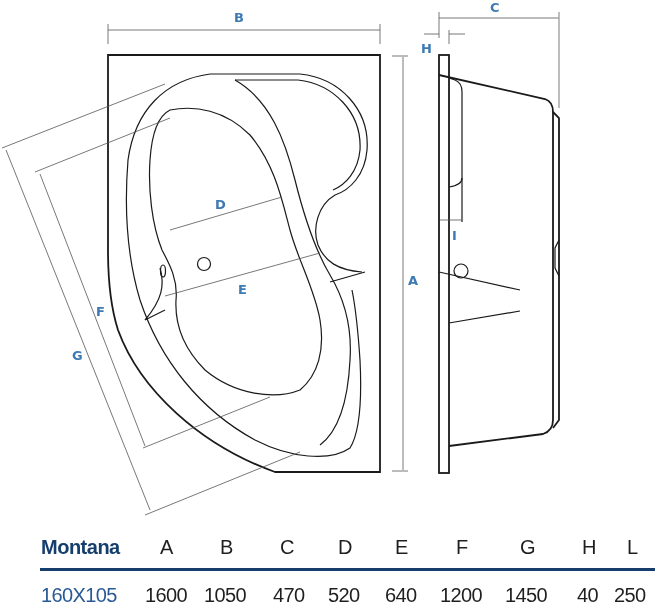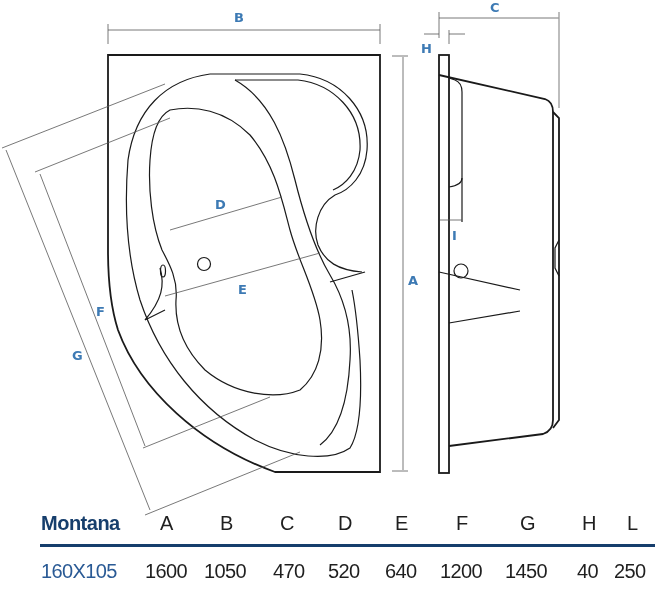--- a/index.html
+++ b/index.html
@@ -3,21 +3,21 @@
   <meta charset="utf-8">
   <style>
     html, body { margin: 0; padding: 0; background: #ffffff; }
     body { width: 655px; height: 611px; position: relative; overflow: hidden; font-family: "Liberation Sans", sans-serif; }
     #drawing { position: absolute; left: 0; top: 0; width: 655px; height: 530px; }
     .lbl { font-family: "DejaVu Sans", sans-serif; font-weight: bold; font-size: 13px; fill: #3d7ab4; }
     .outline { fill: none; stroke: #1a1a1a; stroke-width: 1.8; }
     .thin { fill: none; stroke: #1a1a1a; stroke-width: 1.2; }
     .dim { fill: none; stroke: #555555; stroke-width: 0.8; }
     .grey { fill: none; stroke: #9a9a9a; stroke-width: 1.3; }
-    #spec-table { position: absolute; left: 0; top: 504px; width: 577px; height: 79px; }
+    #spec-table { position: absolute; left: 0; top: 528px; width: 577px; height: 79px; }
     .row { position: absolute; left: 0; width: 655px; height: 30px; }
     .cell { position: absolute; top: 0; font-size: 20px; line-height: 30px; white-space: nowrap; }
     .hdr .cell { color: #1f1f1f; }
     .hdr .model { color: #163e6c; font-weight: bold; letter-spacing: -0.5px; }
     .val .cell { color: #1f1f1f; letter-spacing: -0.6px; }
     .val .model { color: #2a5a95; }
     #rule { position: absolute; left: 40px; top: 40px; width: 615px; height: 3px; background: #163e6c; }
   </style>
 </head>
 <body>

